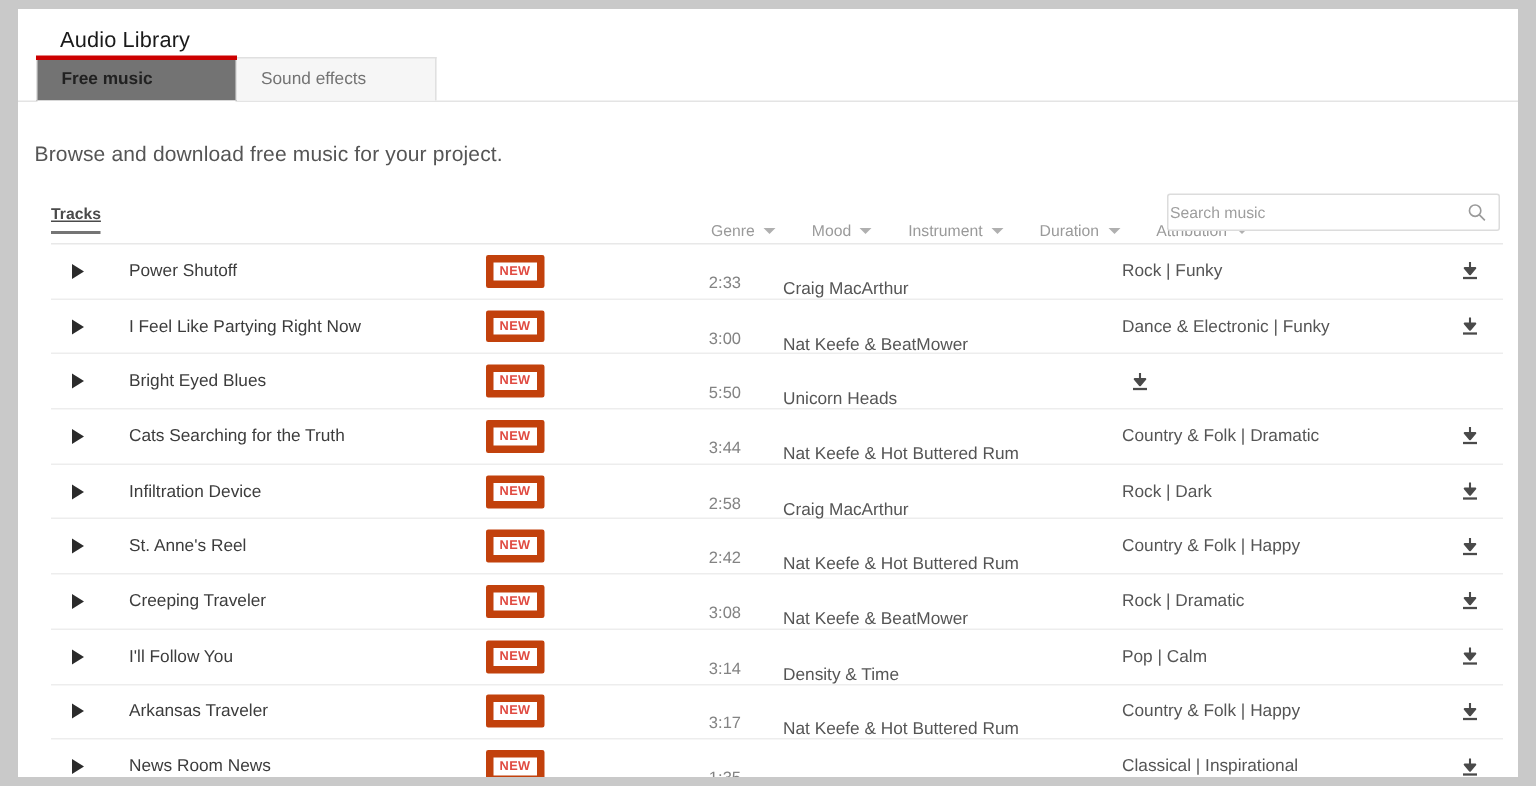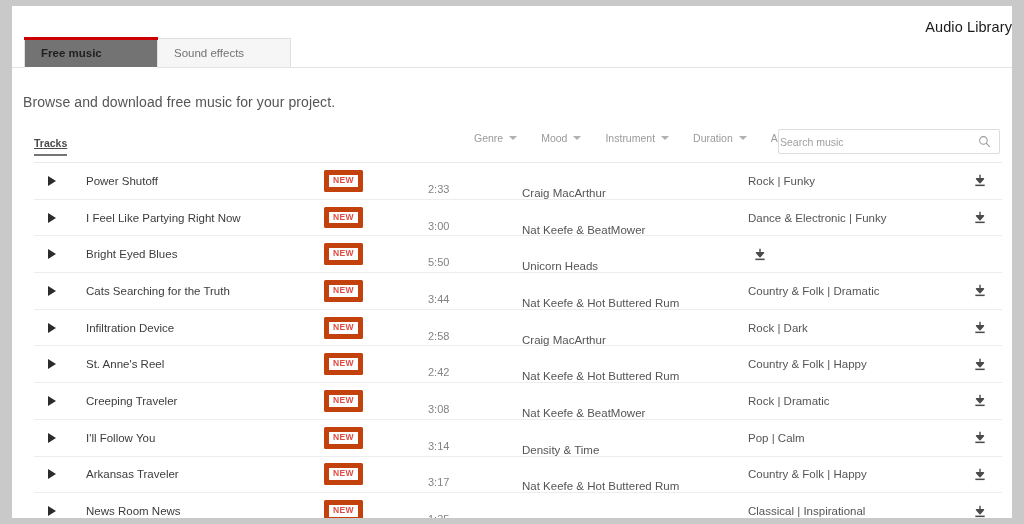--- a/index.html
+++ b/index.html
@@ -19,21 +19,20 @@
     width: 1000px;
     height: 512px;
     background: #ffffff;
     overflow: hidden;
   }
 
   
   .page-header {
     padding: 12px 0 0 28px;
     height: 32px;
-    text-align: right;
   }
   .page-title {
     font-size: 14.5px;
     color: #1a1a1a;
     font-weight: normal;
     letter-spacing: .1px;
   }
 
   
   .tab-bar {
@@ -101,21 +100,21 @@
     font-weight: bold;
     color: #4a4a4a;
     padding-bottom: 5px;
     border-bottom: 2px solid #757575;
     margin-bottom: -1px;
     text-decoration: underline;
   }
   .filters {
     position: absolute;
     left: 440px;
-    top: 3px;
+    top: 19px;
     display: flex;
     align-items: center;
   }
   .filter {
     display: flex;
     align-items: center;
     font-size: 10.5px;
     color: #9a9a9a;
     margin-right: 24px;
     white-space: nowrap;
@@ -185,20 +184,21 @@
     font-size: 8.5px;
     font-weight: bold;
     letter-spacing: .3px;
     padding: 1px 4px 1.5px 4px;
     border-radius: 1.5px;
     line-height: 1.1;
     margin-left: 16px;
   }
   .col-duration {
     flex: 0 0 70px;
+    text-align: right;
     color: #838383;
     font-size: 11px;
     padding-right: 4px;
     margin-top: 16px;
   }
   .col-artist {
     flex: 0 0 240px;
     padding-left: 24px;
     color: #555555;
     overflow: hidden;

